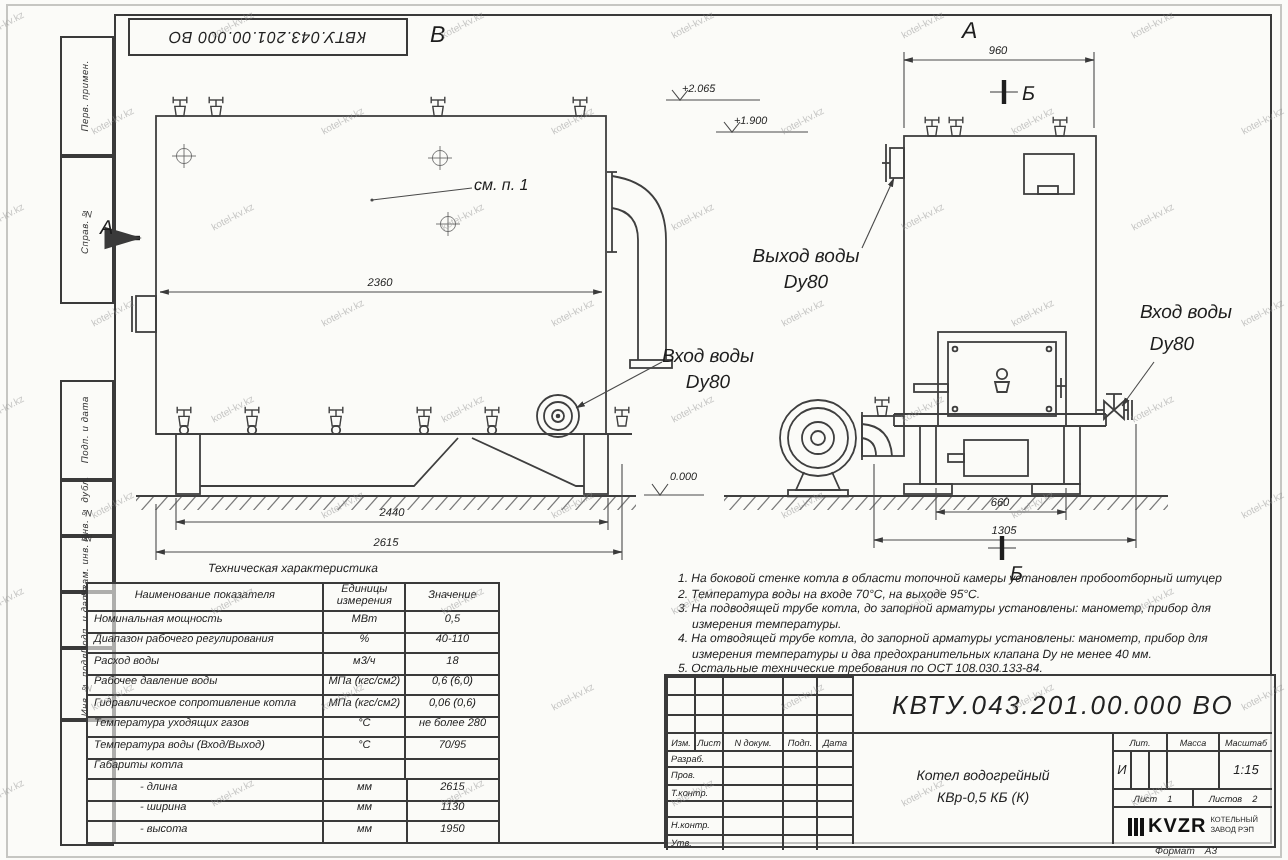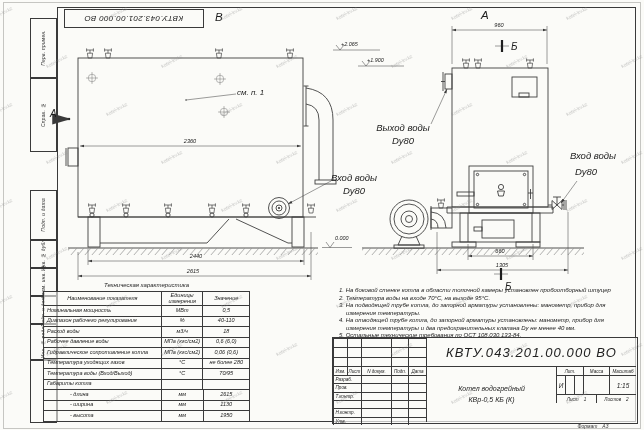--- a/index.html
+++ b/index.html
@@ -446,20 +446,32 @@
     <div class="tbc" style="left:250px;top:37px;width:26px;height:19px;"></div>
     <div class="tbc val" style="left:276px;top:37px;width:27px;height:19px;">1:15</div>
     <div class="tbc" style="left:223px;top:56px;width:40px;height:9px;gap:5px;">
       <span class="shlbl">Лист</span>
       <span class="shlbl">1</span>
     </div>
     <div class="tbc" style="left:263px;top:56px;width:40px;height:9px;gap:5px;">
       <span class="shlbl">Листов</span>
       <span class="shlbl">2</span>
     </div>
+    <div class="tbc logo">
+      <span class="logo-bars">
+          <i></i>
+          <i></i>
+          <i></i>
+        </span>
+      <span class="logo-kvzr">KVZR</span>
+      <span class="logo-sub">
+        <span>КОТЕЛЬНЫЙ</span>
+        <span>ЗАВОД РЭП</span>
+      </span>
+    </div>
   </div>
 
   <div class="format">
     <span>Формат</span>
     <span>А3</span>
   </div>
 
   <div id="wm-layer">
       <div class="wm" style="left: -10px; top: 10px;">kotel-kv.kz</div>
       <div class="wm" style="left: 105px; top: 10px;">kotel-kv.kz</div>

